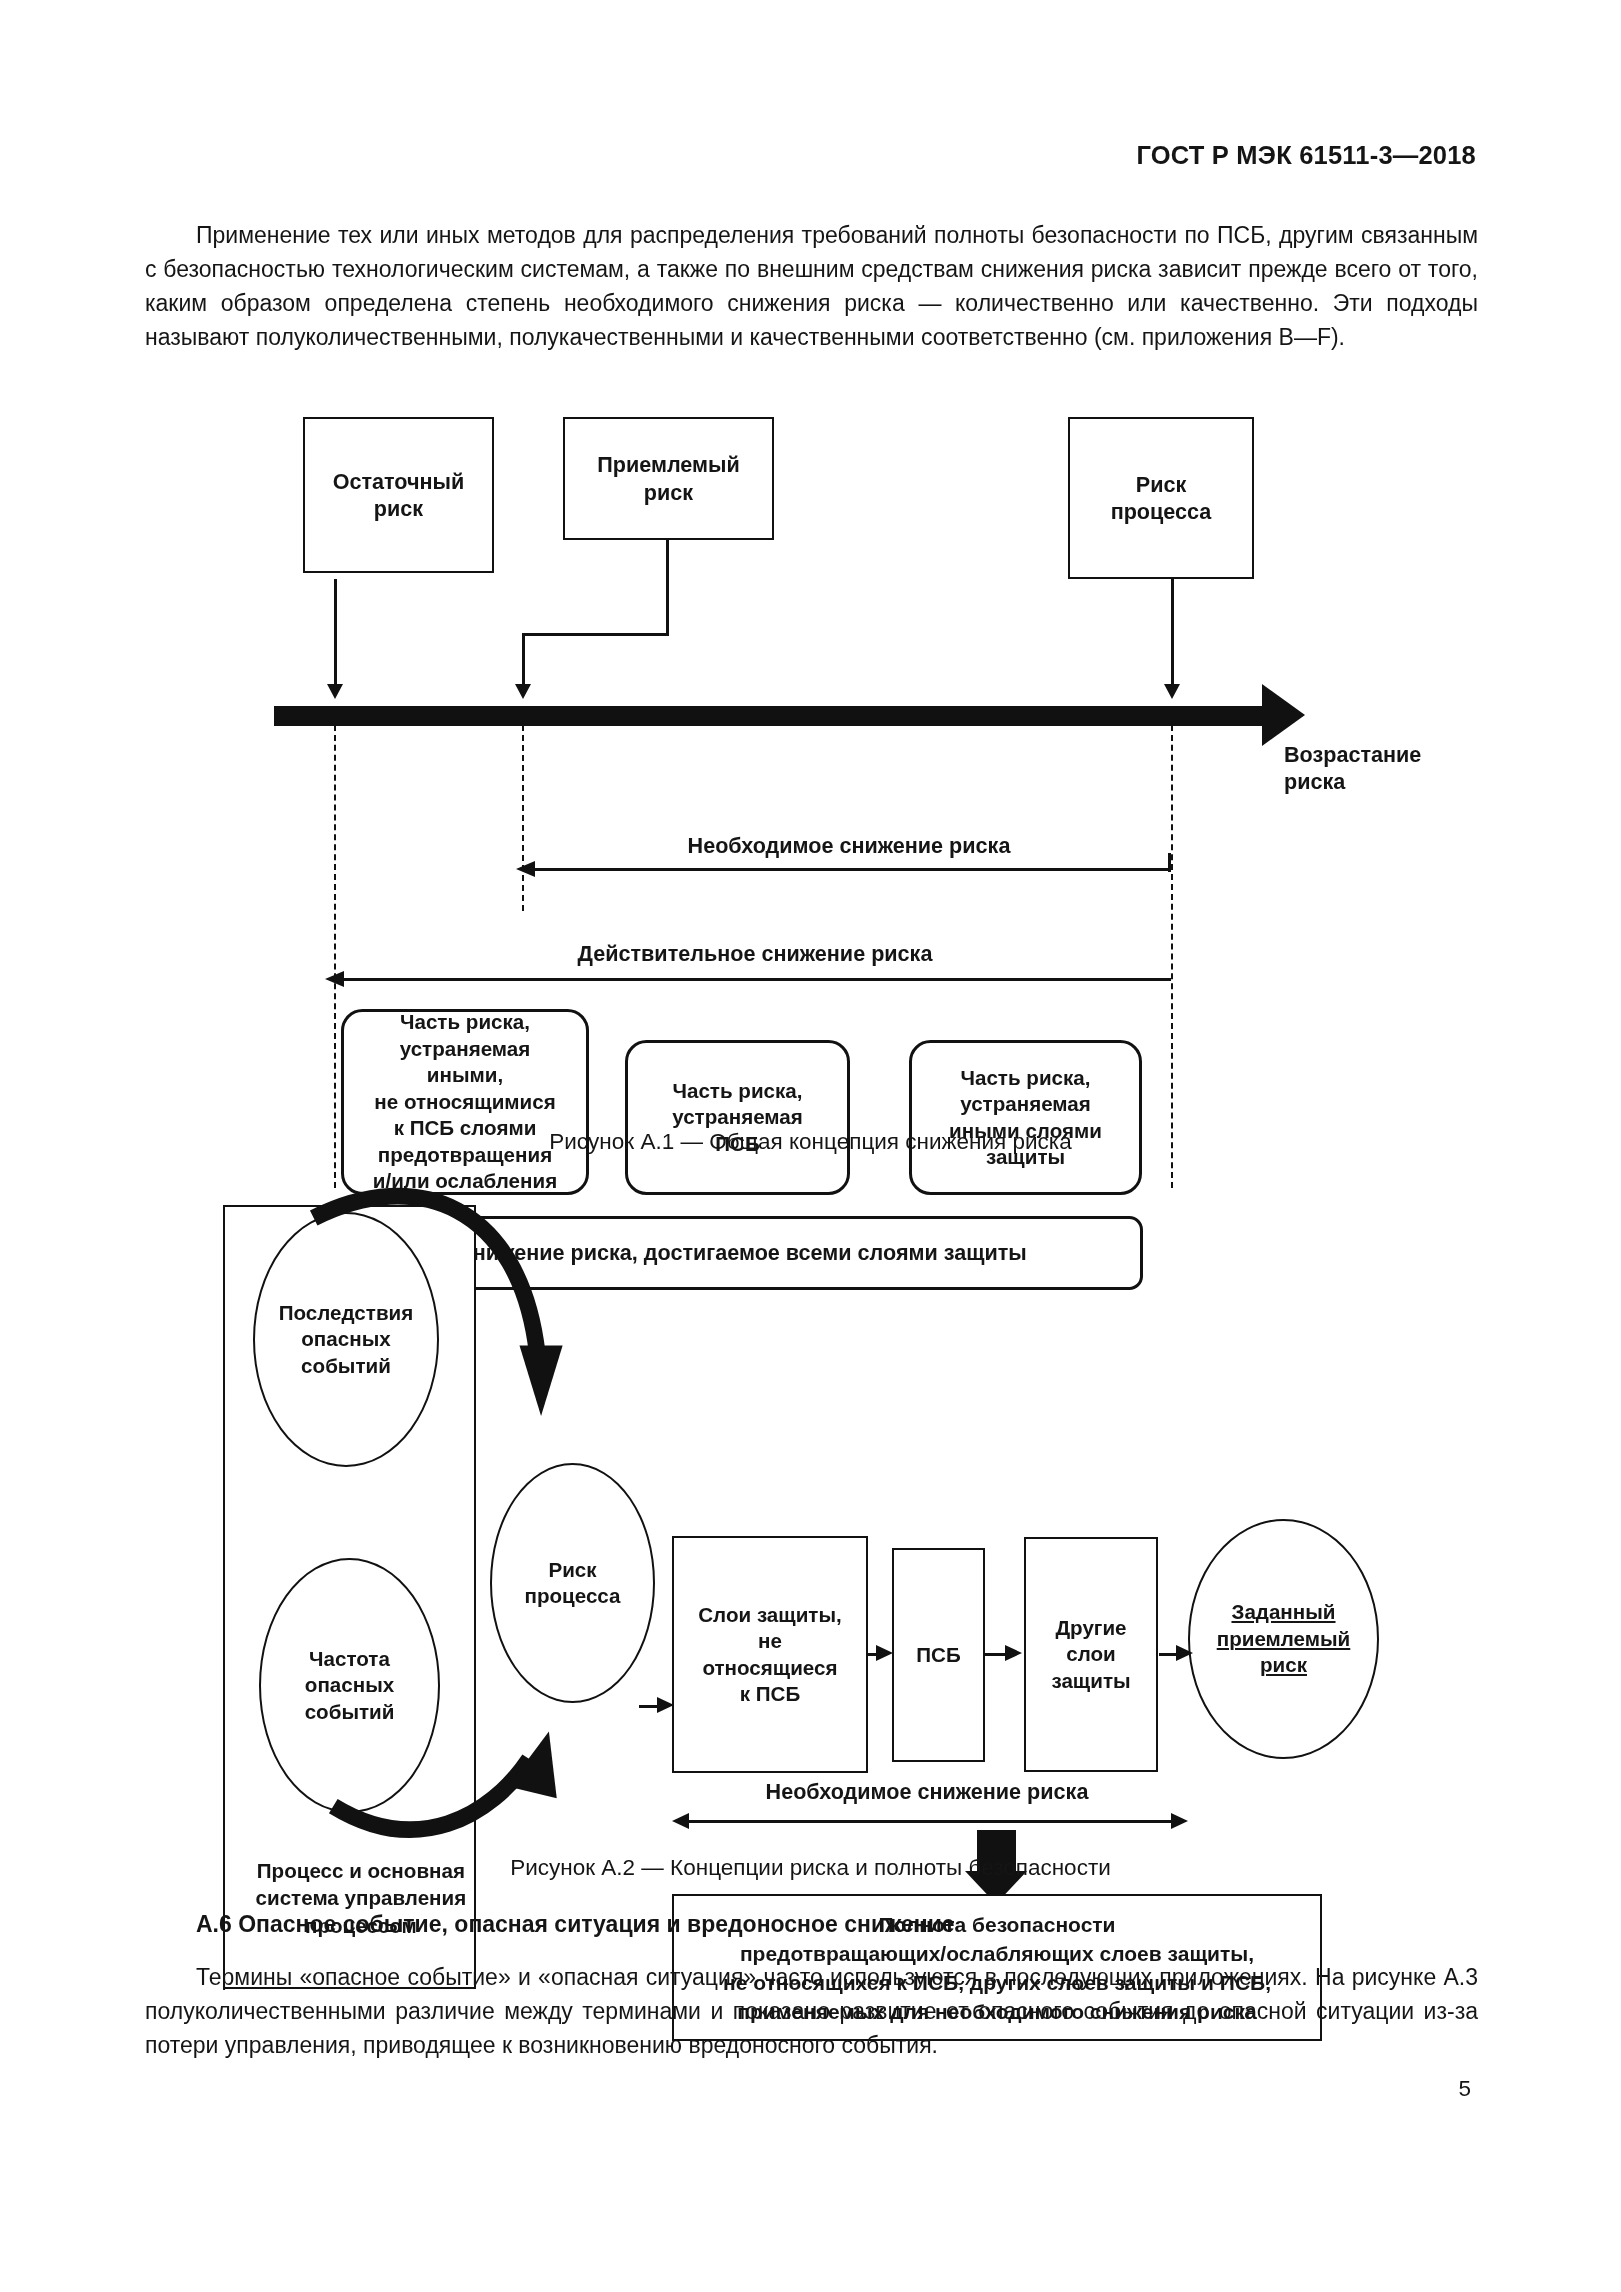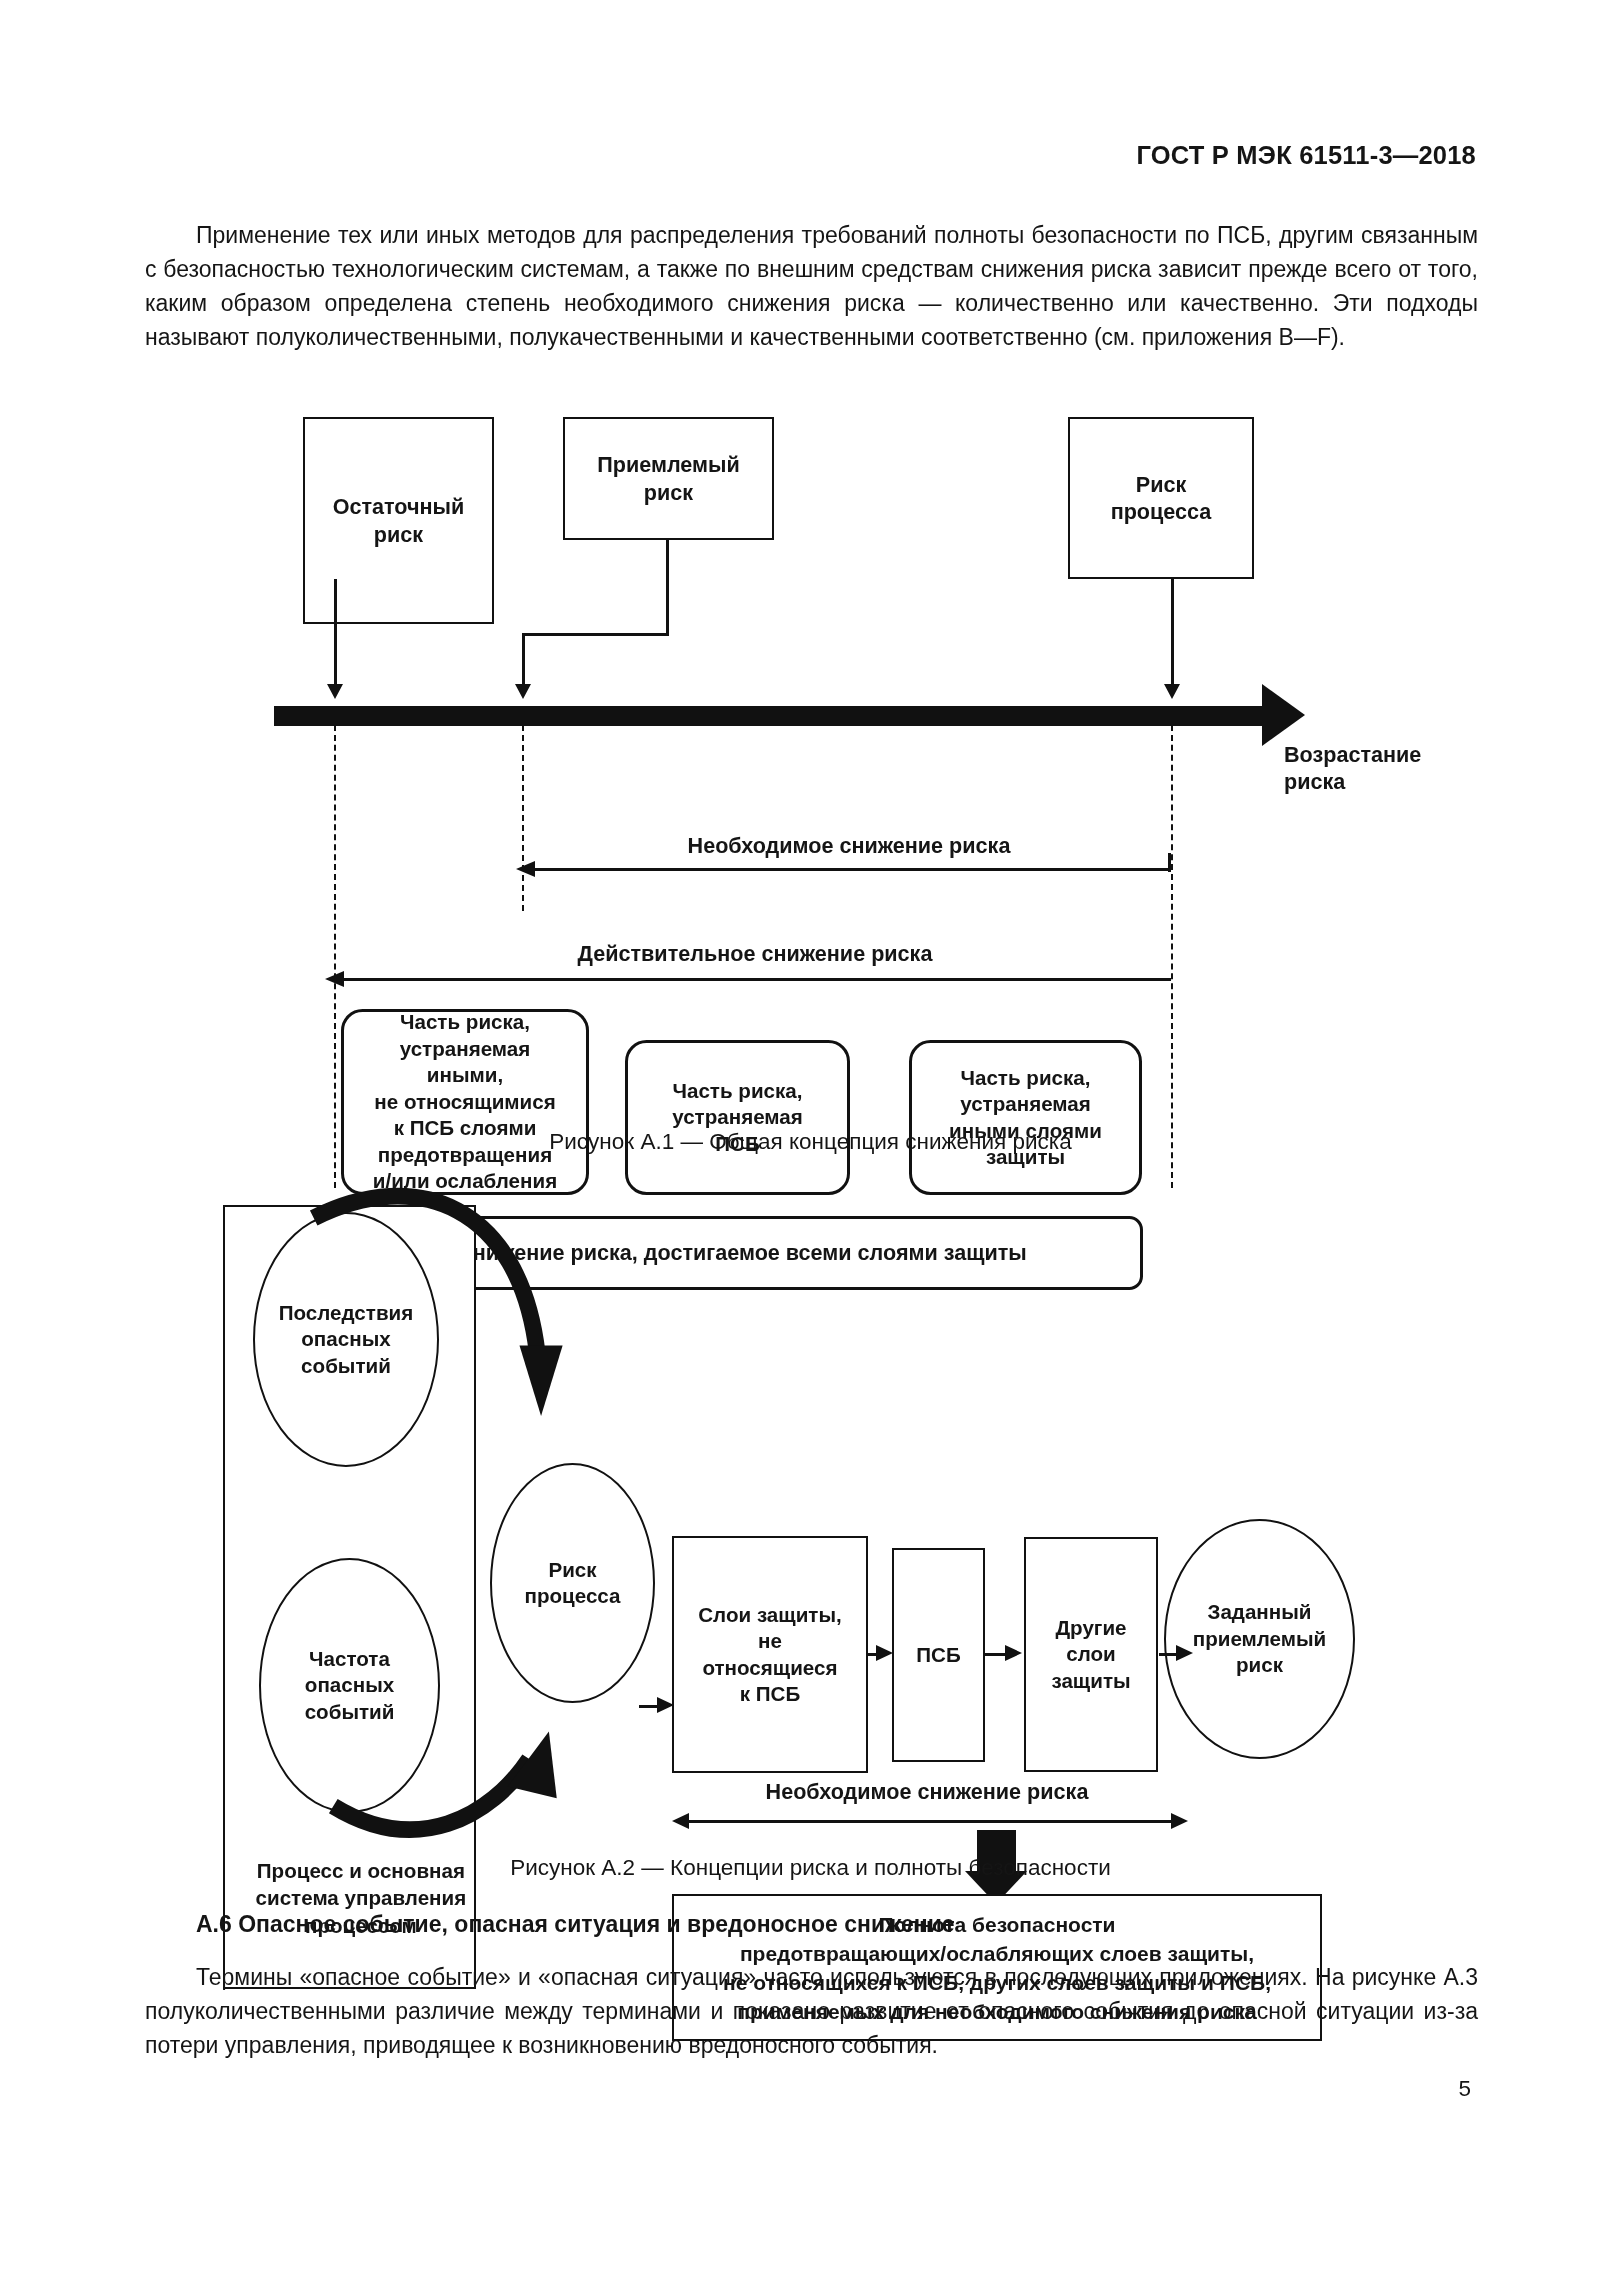--- a/index.html
+++ b/index.html
@@ -80,21 +80,21 @@
     background: #fff;
     display: flex;
     align-items: center;
     justify-content: center;
     text-align: center;
     font-size: 21.6px;
     font-weight: bold;
     line-height: 27.4px;
     box-sizing: border-box;
   }
-  #box-residual-risk { left: 29px;  top: 27.4px; width: 191px; height: 207px; }
+  #box-residual-risk { left: 29px;  top: 27.4px; width: 191px; height: 156px; }
   #box-tolerable-risk{ left: 289px; top: 27.4px; width: 211px; height: 123px; }
   #box-process-risk  { left: 794px; top: 27.4px; width: 186px; height: 162px; }
 
   
   .thin-line { position: absolute; background: #111; }
   .arrow-head-down {
     position: absolute;
     width: 0; height: 0;
     border-left: 8.8px solid transparent;
     border-right: 8.8px solid transparent;
@@ -215,21 +215,21 @@
     justify-content: center;
     text-align: center;
     font-size: 20.6px;
     font-weight: bold;
     line-height: 26.5px;
     box-sizing: border-box;
   }
   #ellipse-consequences { left: 57px;  top: 41px;  width: 186px; height: 255px; }
   #ellipse-frequency    { left: 63px;  top: 387px; width: 181px; height: 255px; }
   #ellipse-process-risk { left: 294px; top: 292px; width: 165px; height: 240px; }
-  #ellipse-target-risk  { left: 968px;top: 348px; width: 191px; height: 240px; }
+  #ellipse-target-risk  { left: 992px;top: 348px; width: 191px; height: 240px; text-decoration: underline; }
 
   .f2-box {
     position: absolute;
     border: 2.9px solid #111;
     background: #fff;
     display: flex;
     align-items: center;
     justify-content: center;
     text-align: center;
     font-size: 20.6px;

